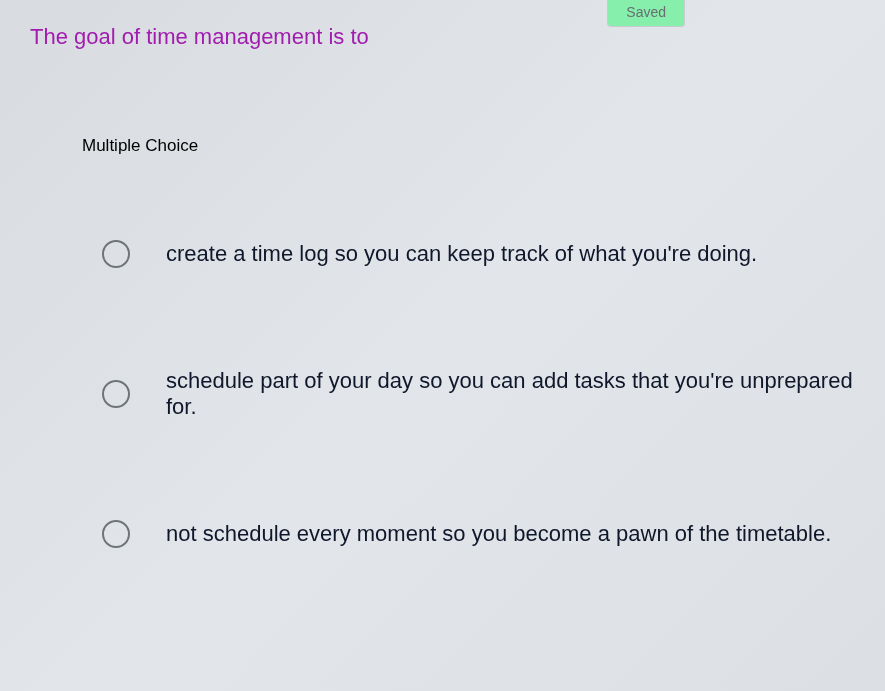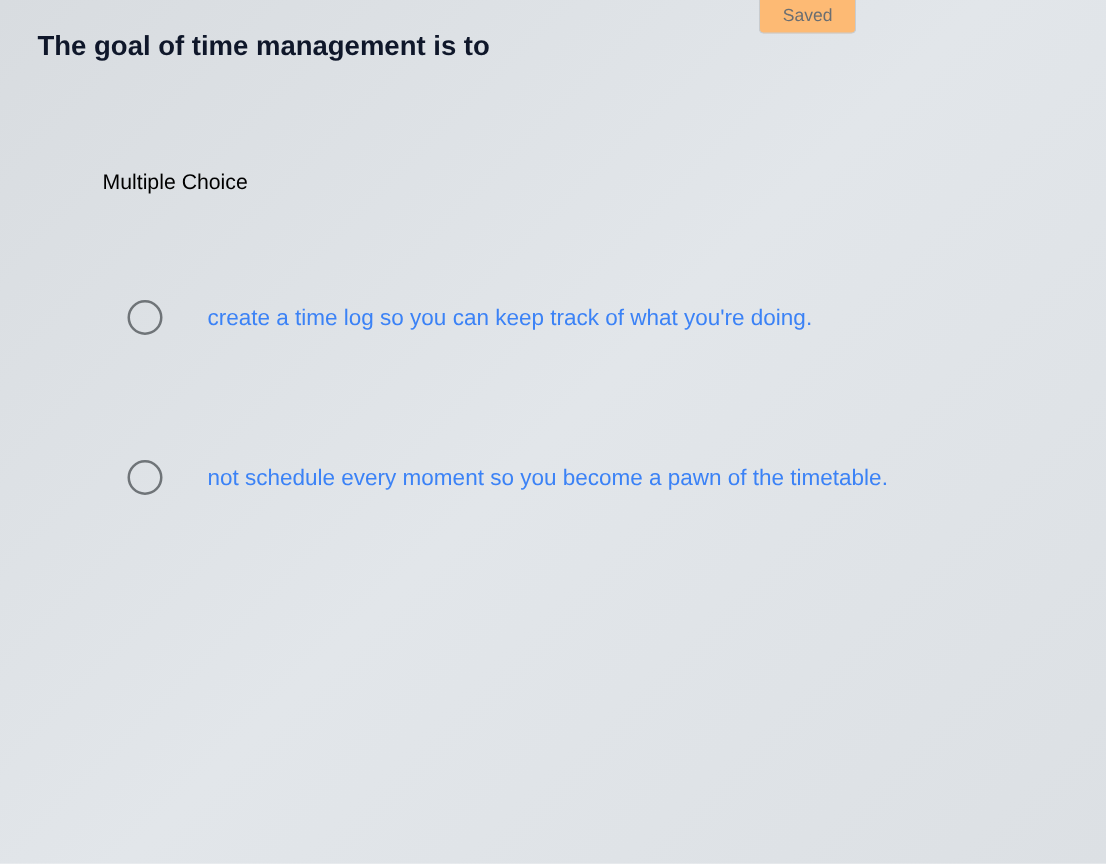--- a/index.html
+++ b/index.html
@@ -13,35 +13,35 @@
       background: linear-gradient(135deg, #d8dce0 0%, #e2e6ea 50%, #dce0e4 100%);
       font-family: -apple-system, BlinkMacSystemFont, "Segoe UI", Helvetica, Arial, sans-serif;
       color: #3a3e42;
       position: relative;
       overflow: hidden;
     }
     .saved-badge {
       position: absolute;
       top: 0;
       right: 200px;
-      background: #fdba74;
+      background: #86efac;
       border: 1px solid #c8ccd0;
       border-top: none;
       border-radius: 0 0 4px 4px;
       padding: 4px 18px 6px 18px;
       font-size: 14px;
       color: #6a6e72;
     }
     .question-text {
       position: absolute;
       top: 24px;
       left: 30px;
       font-size: 22px;
-      color: #0f172a;
-      font-weight: 700;
+      color: #a21caf;
+      font-weight: 400;
     }
     .question-type {
       position: absolute;
       top: 136px;
       left: 82px;
       font-size: 17px;
       color: #000000;
       font-weight: 500;
     }
     .options {
@@ -61,22 +61,22 @@
     .radio-circle {
       width: 28px;
       height: 28px;
       border: 2px solid #6f7478;
       border-radius: 50%;
       flex-shrink: 0;
       background: transparent;
       cursor: pointer;
     }
     .option-text {
-      font-size: 18px;
-      color: #3b82f6;
+      font-size: 22px;
+      color: #0f172a;
       font-weight: 400;
     }
   </style>
 </head>
 <body>
 
 <div class="saved-badge">
   <span>Saved</span>
 </div>
 
@@ -84,20 +84,24 @@
 
 <div class="question-type">Multiple Choice</div>
 
 <div class="options">
 
   <div class="option-row">
     <div class="radio-circle"></div>
     <div class="option-text">create a time log so you can keep track of what you're doing.</div>
   </div>
 
+  <div class="option-row">
+    <div class="radio-circle"></div>
+    <div class="option-text">schedule part of your day so you can add tasks that you're unprepared for.</div>
+  </div>
 
   <div class="option-row">
     <div class="radio-circle"></div>
     <div class="option-text">not schedule every moment so you become a pawn of the timetable.</div>
   </div>
 
 
 </div>
 
 </body></html>

